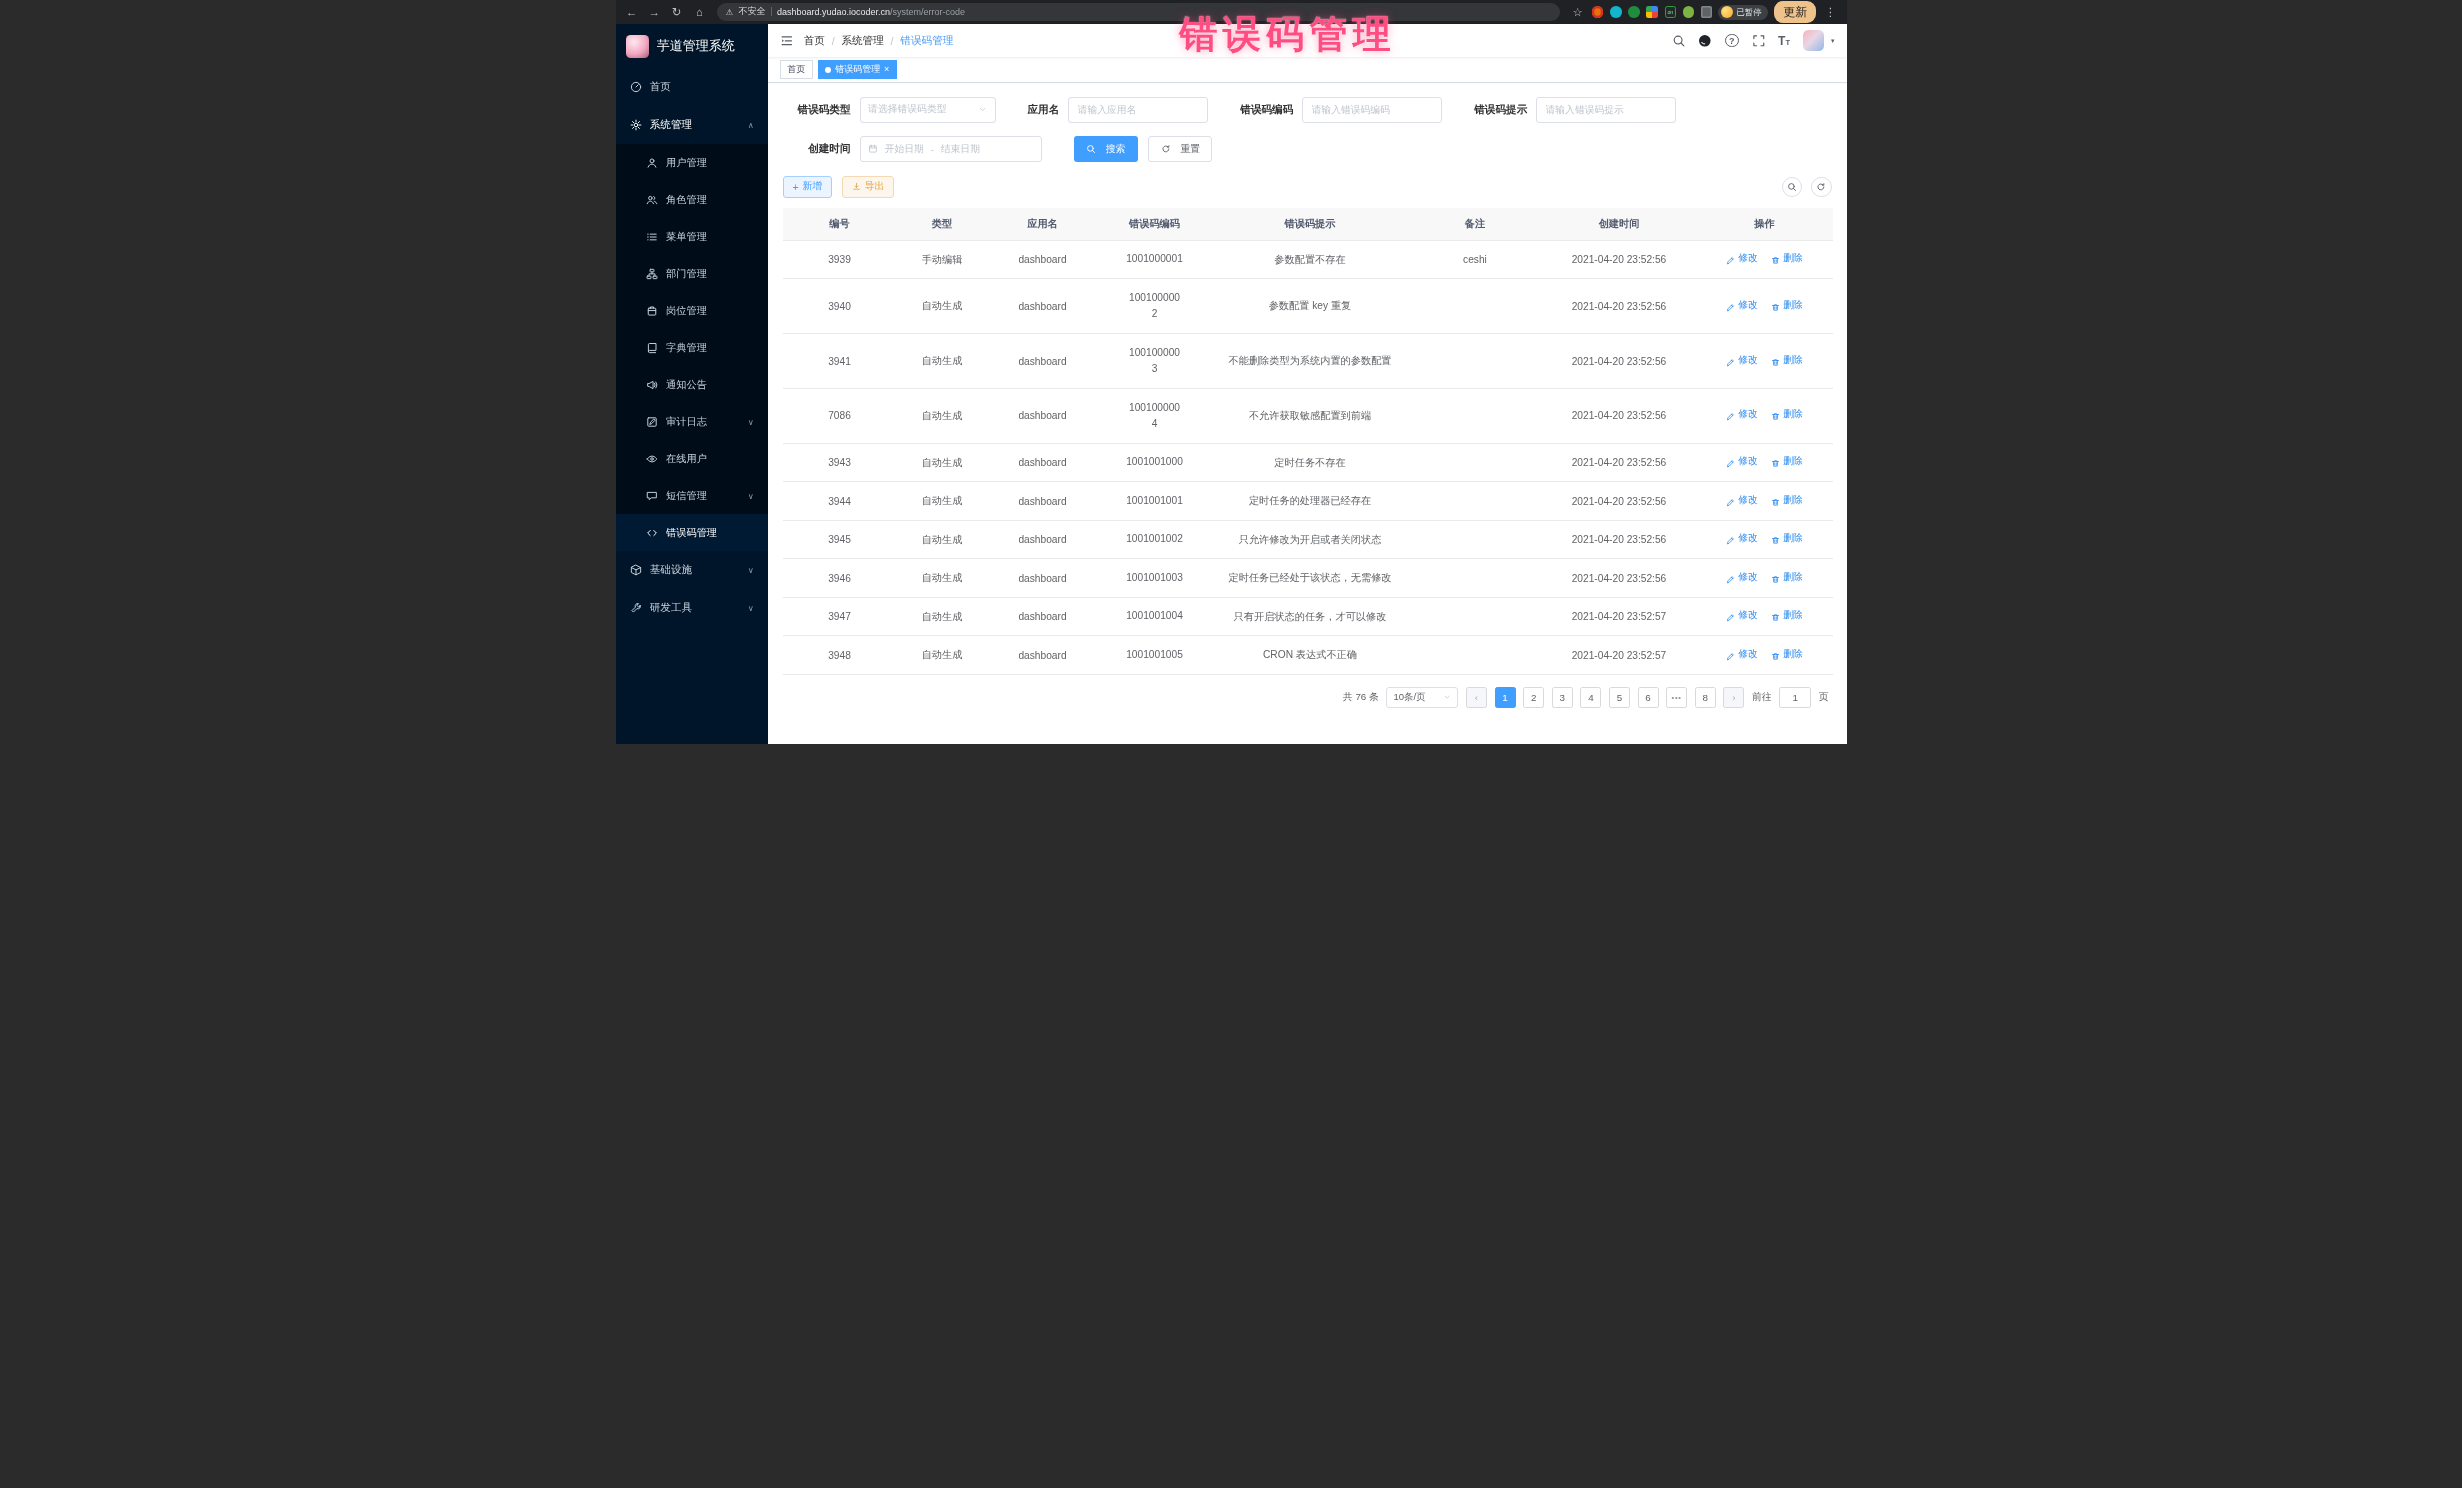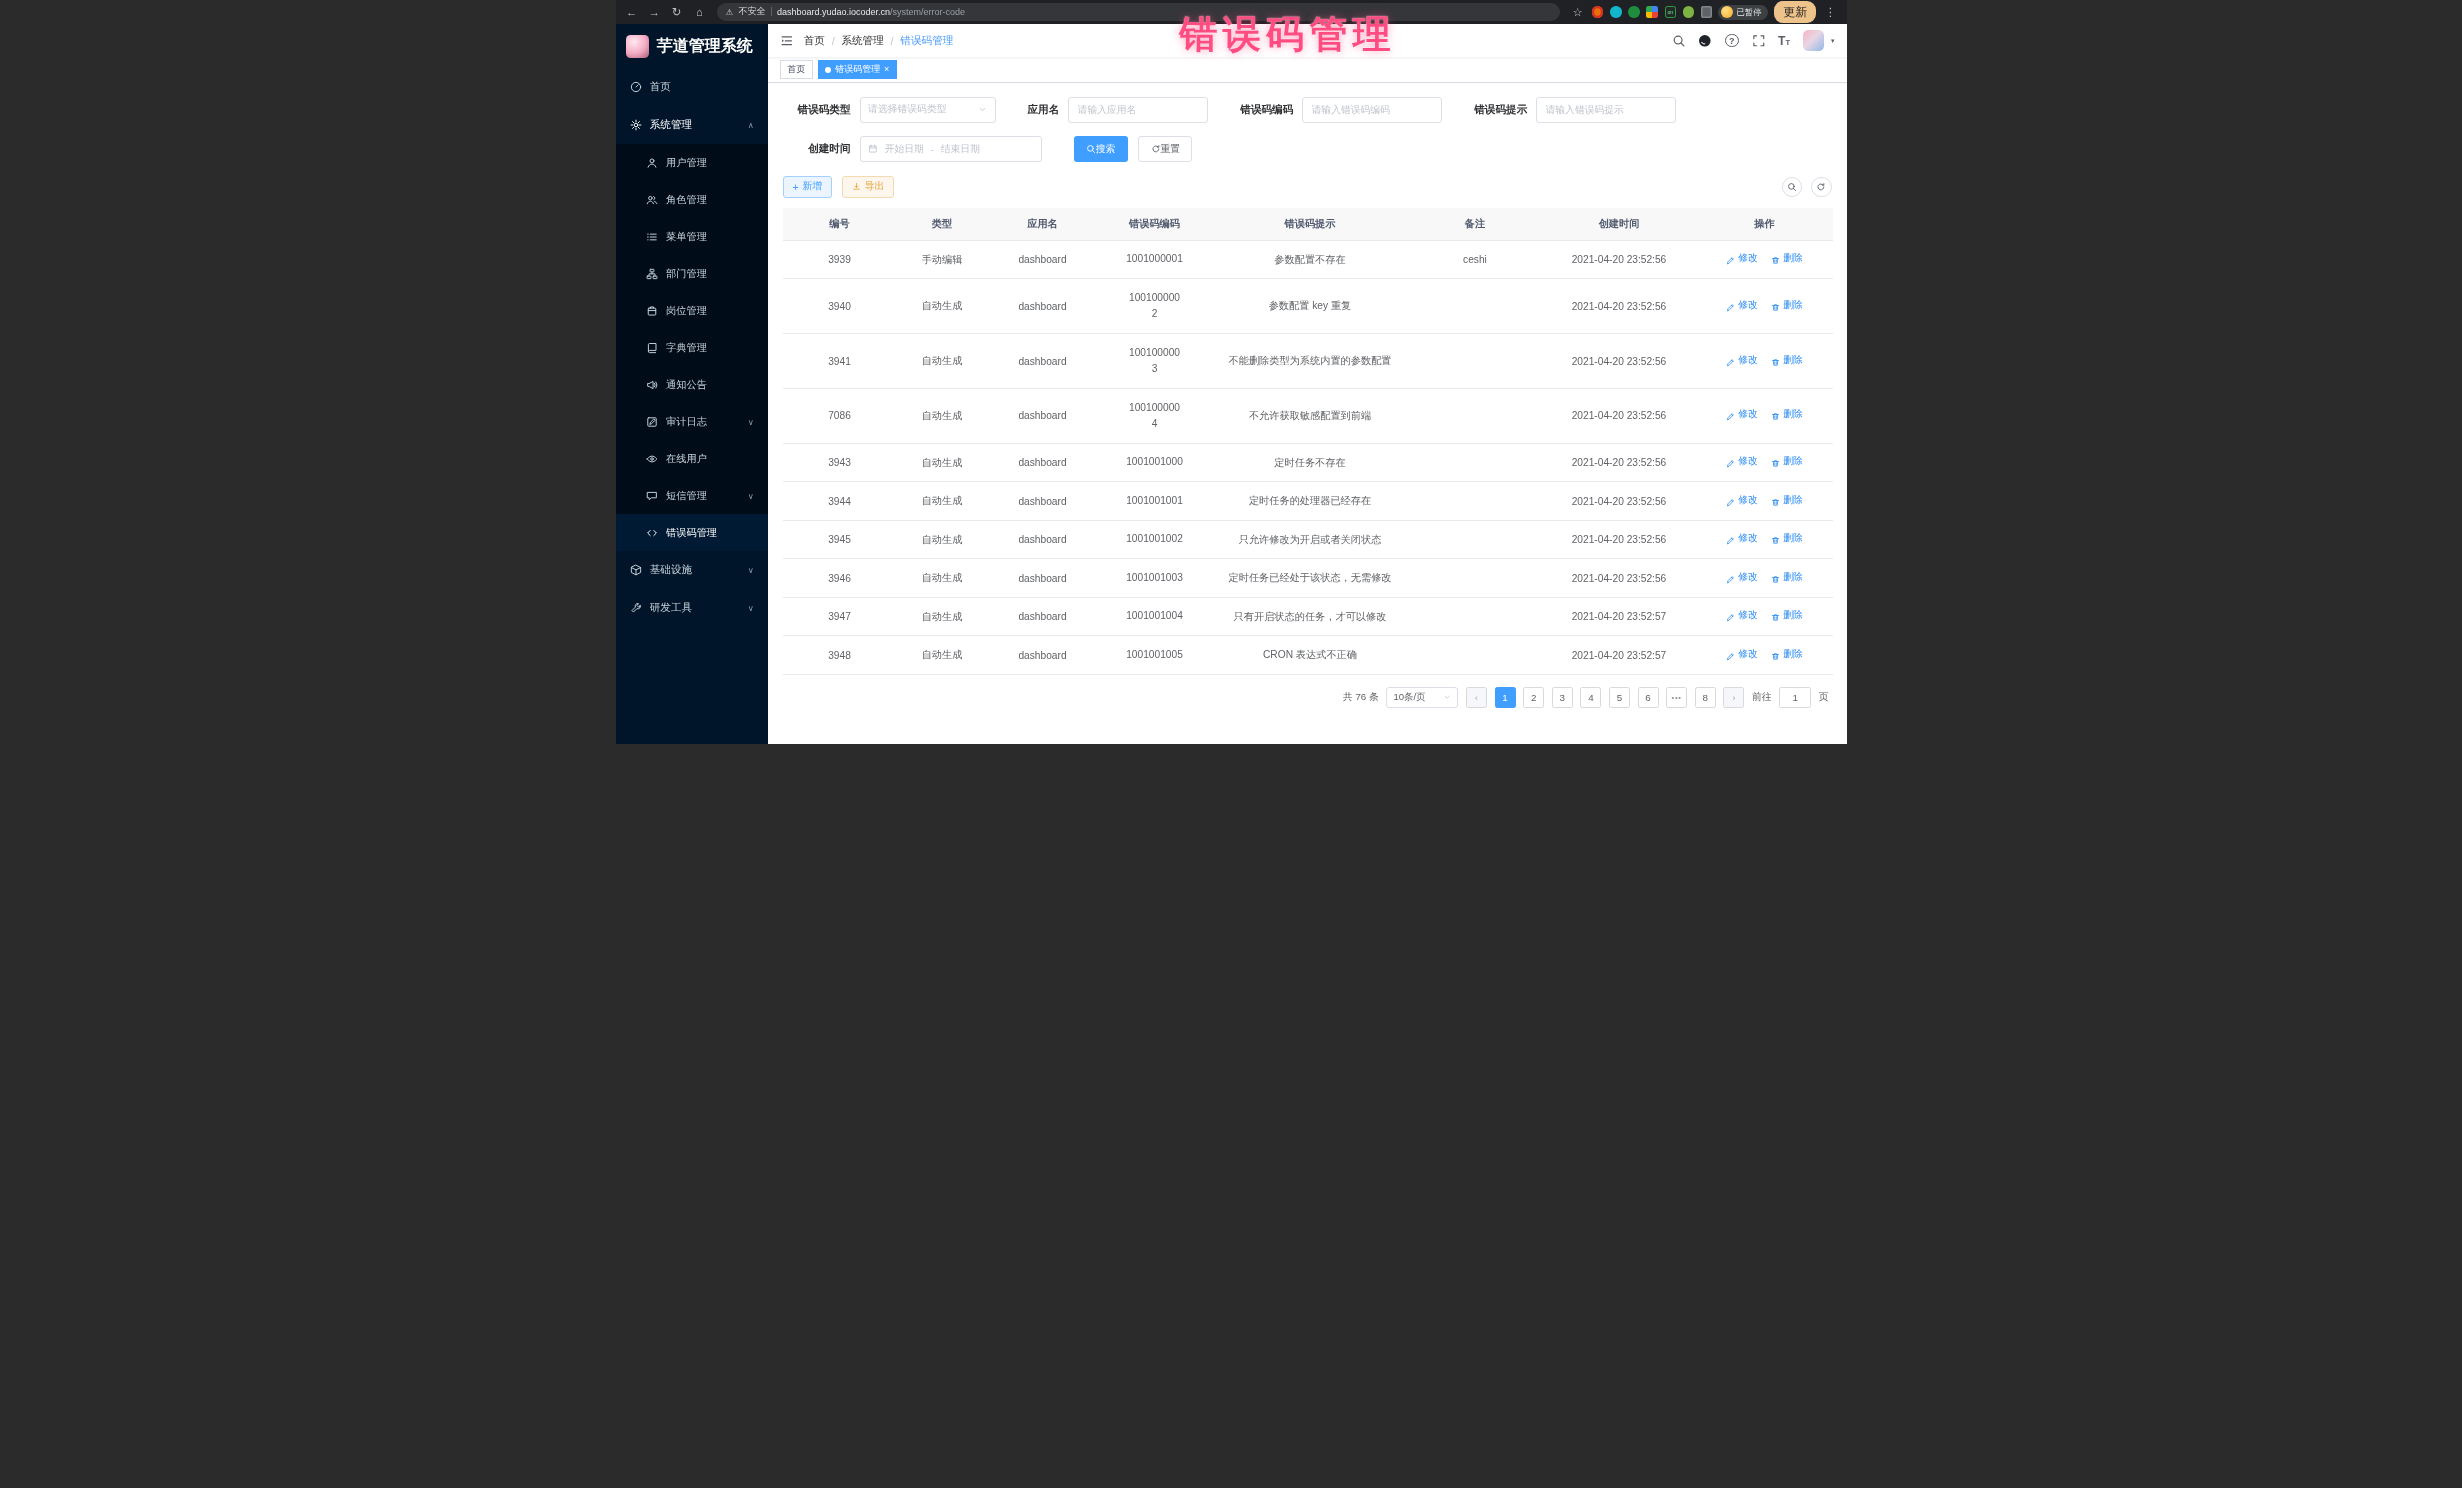--- a/index.html
+++ b/index.html
@@ -36,21 +36,21 @@
     padding:1.5px 6.8px 1.5px 2.3px;font-size:8.3px;color:#e8eaed;cursor:pointer;flex-shrink:0}
   .pfp{width:12px;height:12px;border-radius:50%;background:radial-gradient(circle at 35% 35%,#ffe082,#f9a825)}
   .update-pill{background:#eec28b;color:#1f1f1f;font-size:12px;border-radius:9px;padding:2.3px 9px;cursor:pointer;flex-shrink:0}
 
   
   .app{display:flex;height:720px}
   .sidebar{width:152px;background:#001529;color:#c9d3dd;flex-shrink:0;overflow:hidden}
   .logo{height:44px;display:flex;align-items:center;gap:7.6px;padding:0 10.6px}
   .logo-img{width:23px;height:23px;border-radius:4.5px;flex-shrink:0;
     background:radial-gradient(circle at 35% 30%,#ffe9f0,#f3a8c2 55%,#a85a74)}
-  .logo-title{color:#fff;font-size:16px;font-weight:bold;white-space:nowrap}
+  .logo-title{color:#fff;font-size:13px;font-weight:normal;white-space:nowrap}
   .menu-item{height:38px;display:flex;align-items:center;gap:7.6px;padding:0 13.6px;font-size:10.6px;cursor:pointer;white-space:nowrap}
   .micon{width:13px;height:13px;display:inline-flex;align-items:center;justify-content:center;flex-shrink:0}
   .micon svg{width:12px;height:12px;stroke:currentColor;fill:none;stroke-width:1.3;stroke-linecap:round;stroke-linejoin:round}
   .chev{margin-left:auto;font-size:8.3px;color:#8a97a5}
   .menu-item.open{color:#fff}
   .submenu{background:#000c17}
   .submenu .menu-item{height:37px;padding-left:30px;font-size:10.2px}
   .submenu .menu-item.active{color:#fff;background:#001a33}
 
   .main{flex:1;display:flex;flex-direction:column;min-width:0;background:#fff}
@@ -91,21 +91,21 @@
   .flabel{font-size:10.6px;font-weight:bold;color:#303133;margin-right:9px;white-space:nowrap}
   .flabel.w90{width:68px;text-align:right}
   .control{height:26px;border:0.8px solid #dcdfe6;border-radius:3px;display:flex;align-items:center;
     padding:0 7.6px;font-size:9.8px;background:#fff;cursor:pointer}
   .control .ph{color:#bfc4cc}
   .control svg{stroke:#bfc4cc;fill:none;stroke-width:1.4;stroke-linecap:round;stroke-linejoin:round}
   .select{width:136px;justify-content:space-between}
   .daterange{width:182px;gap:6.8px}
   input.text{width:140px;height:26px;border:0.8px solid #dcdfe6;border-radius:3px;padding:0 8.3px;font-size:9.8px;color:#606266;outline:none}
   input::placeholder{color:#bfc4cc}
-  .btn{height:26px;border-radius:3px;font-size:9.8px;display:inline-flex;align-items:center;gap:0;
+  .btn{height:26px;border-radius:3px;font-size:9.8px;display:inline-flex;align-items:center;gap:10px;
     padding:0 11.4px;cursor:pointer;border:0.8px solid transparent;background:#fff}
   .btn svg{width:9.8px;height:9.8px;stroke:currentColor;fill:none;stroke-width:1.5;stroke-linecap:round;stroke-linejoin:round}
   .btn-primary{background:#409eff;color:#fff;margin-right:10.6px}
   .btn-plain{border-color:#dcdfe6;color:#606266}
 
   .toolbar{display:flex;align-items:center;margin:1.5px 0 10.6px}
   .btn-add{height:22px;padding:0 9px;background:#ecf5ff;border:0.8px solid #a3d0ff;color:#409eff;border-radius:3px;
     font-size:9.8px;display:inline-flex;align-items:center;gap:3.8px;cursor:pointer;margin-right:9.8px}
   .btn-add .plus{font-size:10.6px}
   .btn-export{height:22px;padding:0 9px;background:#fdf6ec;border:0.8px solid #f5dab1;color:#e6a23c;border-radius:3px;

